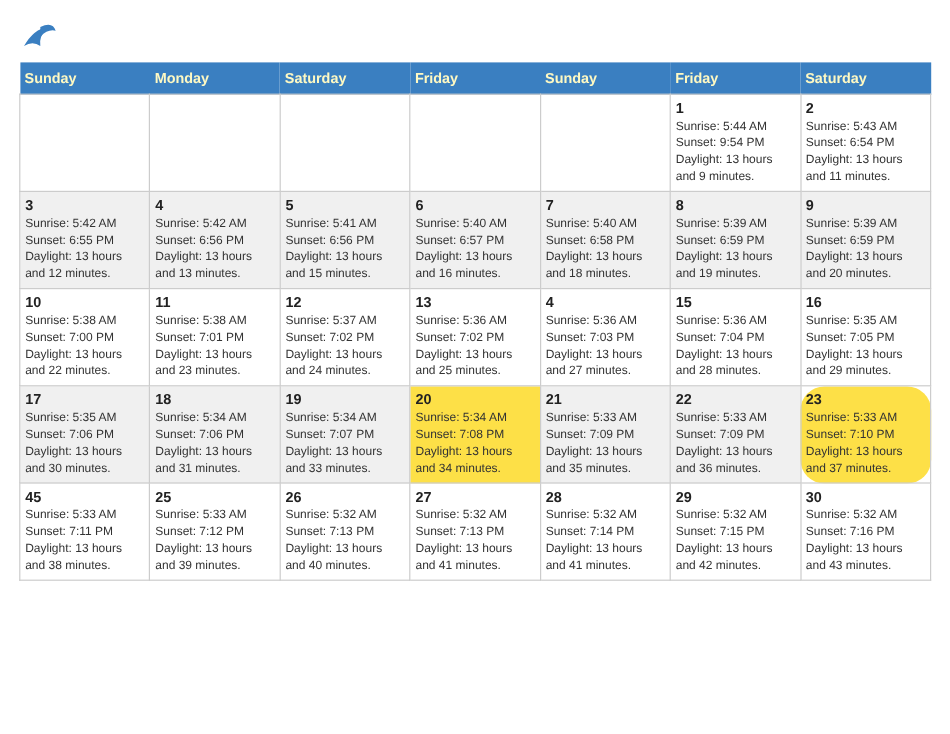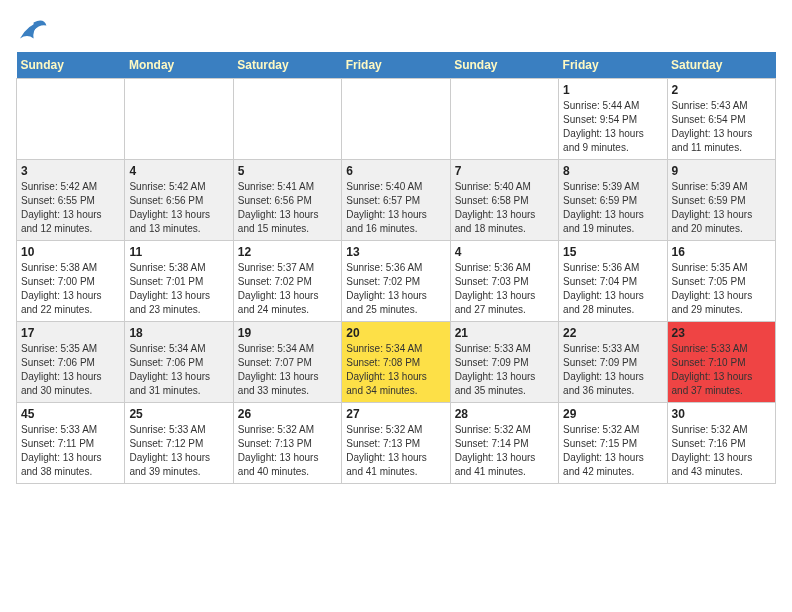--- a/index.html
+++ b/index.html
@@ -264,21 +264,21 @@
 Daylight: 13 hours
 and 35 minutes.</div>
         </td>
         <td style="background: rgb(240, 240, 240);">
           <div class="day-number">22</div>
           <div class="day-info" style="white-space: pre-line;">Sunrise: 5:33 AM
 Sunset: 7:09 PM
 Daylight: 13 hours
 and 36 minutes.</div>
         </td>
-        <td style="background: #ef4444;">
+        <td style="background: #fde047; border-radius: 20px;">
           <div class="day-number">23</div>
           <div class="day-info" style="white-space: pre-line;">Sunrise: 5:33 AM
 Sunset: 7:10 PM
 Daylight: 13 hours
 and 37 minutes.</div>
         </td>
       </tr>
       <tr>
         <td>
           <div class="day-number">45</div>

